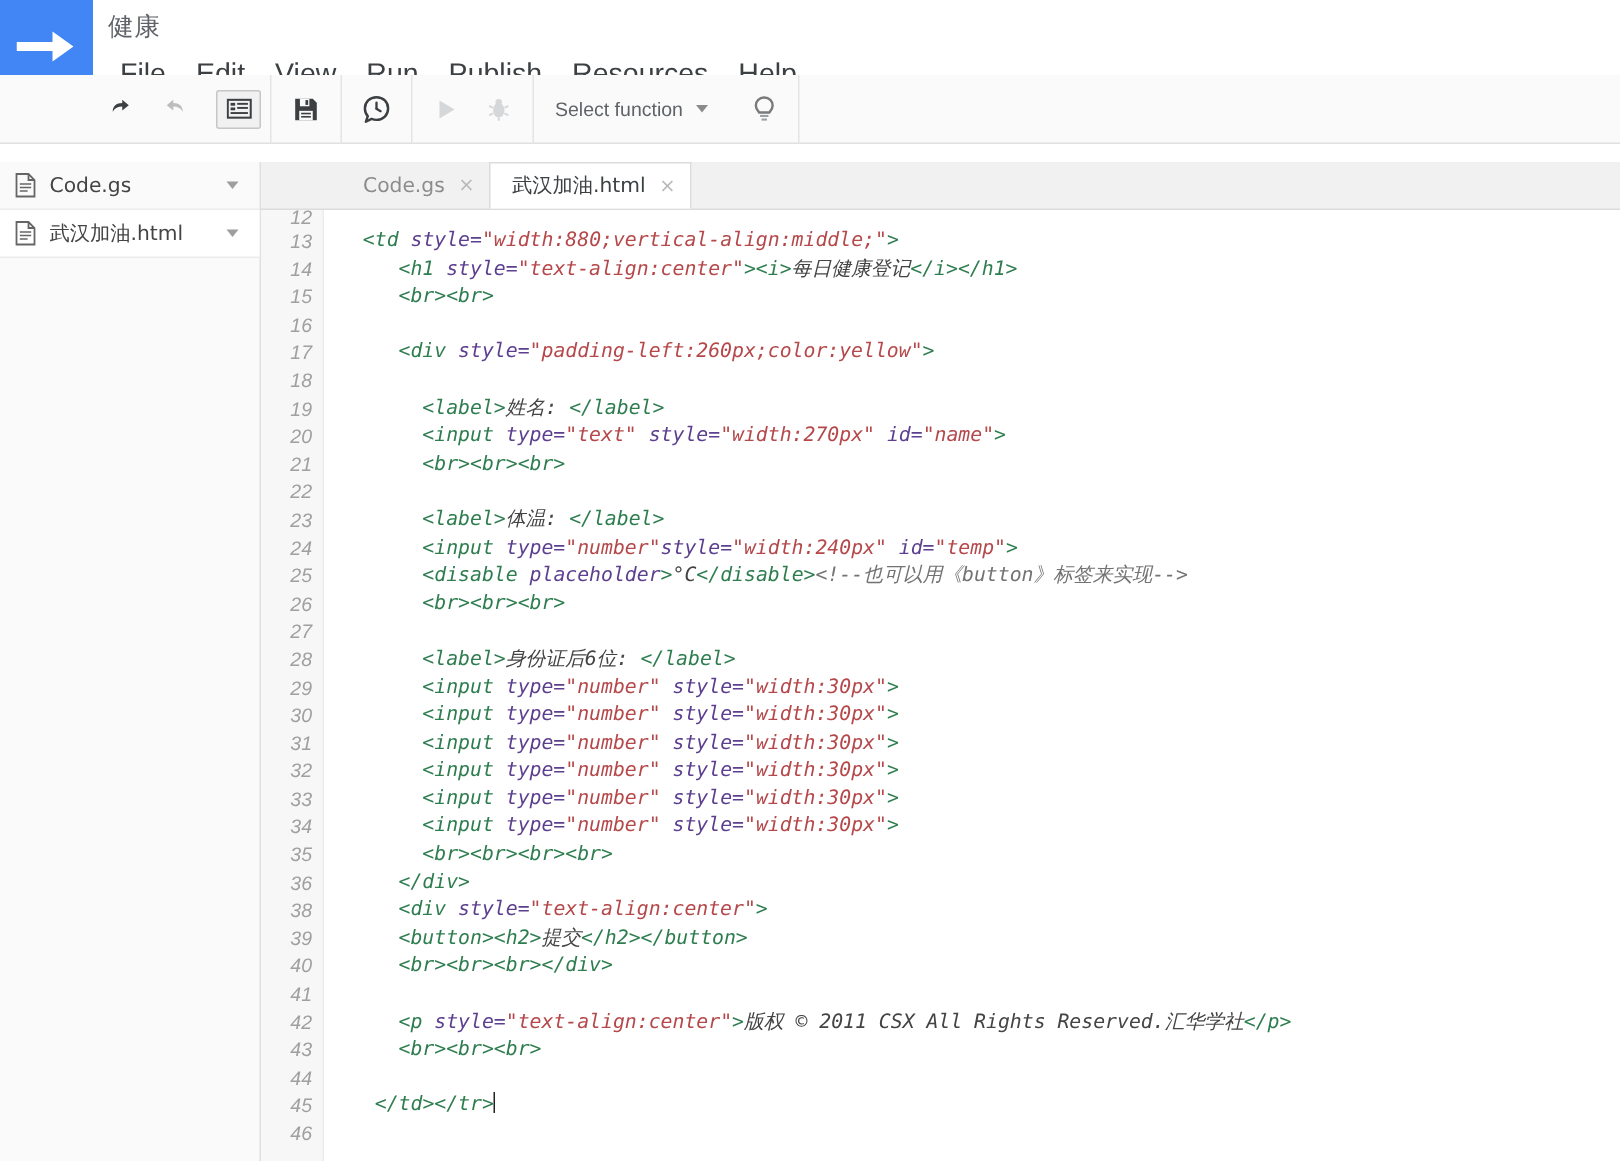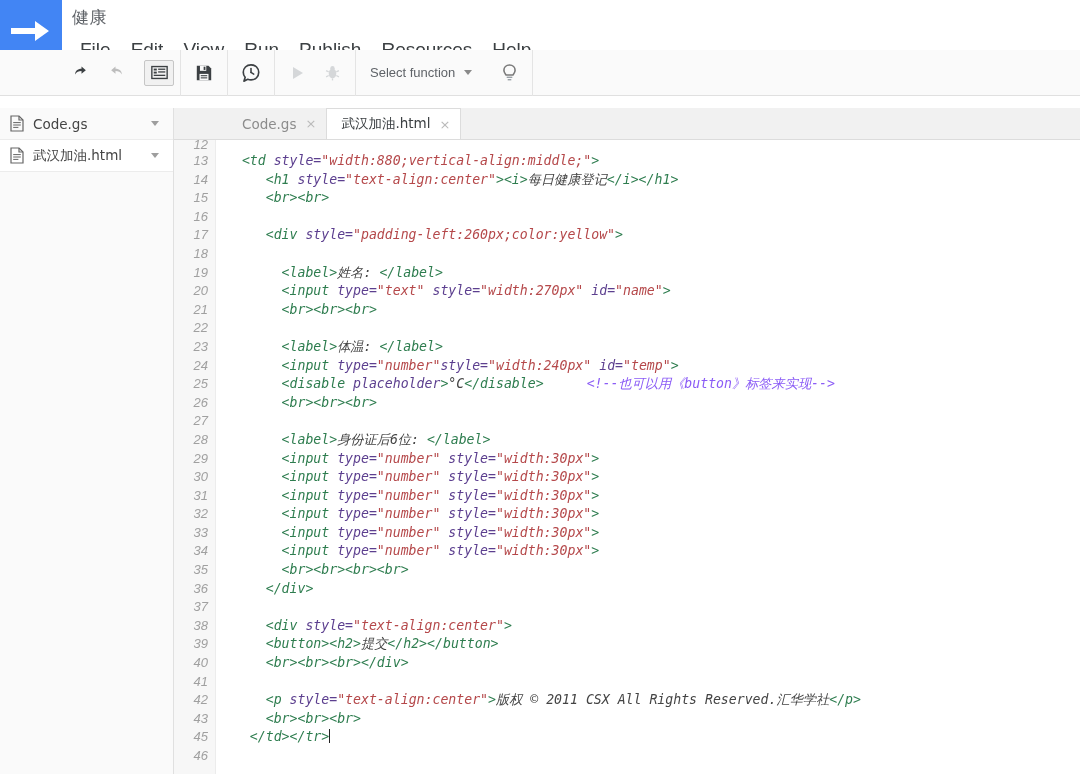--- a/index.html
+++ b/index.html
@@ -206,21 +206,21 @@
   }
   .src {
     position: absolute; left: 52px; top: 0;
     white-space: pre;
   }
   
   .t-tag   { color: #2e7d4f; }
   .t-attr  { color: #5c3f8f; }
   .t-str   { color: #b5484a; }
   .t-txt   { color: #444444; }
-  .t-com   { color: #8b5cf6; margin-left: 43px; }
+  .t-com   { color: #737373; }
   .t-plain { color: #333333; }
   .caret-bar {
     display: inline-block;
     width: 1px; height: 14px;
     background: #222;
     vertical-align: -2px;
   }
 </style>
 </head>
 <body>
@@ -414,25 +414,25 @@
         <div class="code-line"><span class="ln">27</span><span class="src"></span></div>
         <div class="code-line"><span class="ln">28</span><span class="src"><span class="t-plain">       </span><span class="t-tag">&lt;label&gt;</span><span class="t-txt">身份证后6位: </span><span class="t-tag">&lt;/label&gt;</span></span></div>
         <div class="code-line"><span class="ln">29</span><span class="src"><span class="t-plain">       </span><span class="t-tag">&lt;input </span><span class="t-attr">type=</span><span class="t-str">"number"</span><span class="t-plain"> </span><span class="t-attr">style=</span><span class="t-str">"width:30px"</span><span class="t-tag">&gt;</span></span></div>
         <div class="code-line"><span class="ln">30</span><span class="src"><span class="t-plain">       </span><span class="t-tag">&lt;input </span><span class="t-attr">type=</span><span class="t-str">"number"</span><span class="t-plain"> </span><span class="t-attr">style=</span><span class="t-str">"width:30px"</span><span class="t-tag">&gt;</span></span></div>
         <div class="code-line"><span class="ln">31</span><span class="src"><span class="t-plain">       </span><span class="t-tag">&lt;input </span><span class="t-attr">type=</span><span class="t-str">"number"</span><span class="t-plain"> </span><span class="t-attr">style=</span><span class="t-str">"width:30px"</span><span class="t-tag">&gt;</span></span></div>
         <div class="code-line"><span class="ln">32</span><span class="src"><span class="t-plain">       </span><span class="t-tag">&lt;input </span><span class="t-attr">type=</span><span class="t-str">"number"</span><span class="t-plain"> </span><span class="t-attr">style=</span><span class="t-str">"width:30px"</span><span class="t-tag">&gt;</span></span></div>
         <div class="code-line"><span class="ln">33</span><span class="src"><span class="t-plain">       </span><span class="t-tag">&lt;input </span><span class="t-attr">type=</span><span class="t-str">"number"</span><span class="t-plain"> </span><span class="t-attr">style=</span><span class="t-str">"width:30px"</span><span class="t-tag">&gt;</span></span></div>
         <div class="code-line"><span class="ln">34</span><span class="src"><span class="t-plain">       </span><span class="t-tag">&lt;input </span><span class="t-attr">type=</span><span class="t-str">"number"</span><span class="t-plain"> </span><span class="t-attr">style=</span><span class="t-str">"width:30px"</span><span class="t-tag">&gt;</span></span></div>
         <div class="code-line"><span class="ln">35</span><span class="src"><span class="t-plain">       </span><span class="t-tag">&lt;br&gt;&lt;br&gt;&lt;br&gt;&lt;br&gt;</span></span></div>
         <div class="code-line"><span class="ln">36</span><span class="src"><span class="t-plain">     </span><span class="t-tag">&lt;/div&gt;</span></span></div>
-        <div class="code-line"><span class="ln">37</span><span class="src"></span></div>
         <div class="code-line"><span class="ln">38</span><span class="src"><span class="t-plain">     </span><span class="t-tag">&lt;div </span><span class="t-attr">style=</span><span class="t-str">"text-align:center"</span><span class="t-tag">&gt;</span></span></div>
         <div class="code-line"><span class="ln">39</span><span class="src"><span class="t-plain">     </span><span class="t-tag">&lt;button&gt;&lt;h2&gt;</span><span class="t-txt">提交</span><span class="t-tag">&lt;/h2&gt;&lt;/button&gt;</span></span></div>
         <div class="code-line"><span class="ln">40</span><span class="src"><span class="t-plain">     </span><span class="t-tag">&lt;br&gt;&lt;br&gt;&lt;br&gt;&lt;/div&gt;</span></span></div>
         <div class="code-line"><span class="ln">41</span><span class="src"></span></div>
         <div class="code-line"><span class="ln">42</span><span class="src"><span class="t-plain">     </span><span class="t-tag">&lt;p </span><span class="t-attr">style=</span><span class="t-str">"text-align:center"</span><span class="t-tag">&gt;</span><span class="t-txt">版权 © 2011 CSX All Rights Reserved.汇华学社</span><span class="t-tag">&lt;/p&gt;</span></span></div>
         <div class="code-line"><span class="ln">43</span><span class="src"><span class="t-plain">     </span><span class="t-tag">&lt;br&gt;&lt;br&gt;&lt;br&gt;</span></span></div>
+        <div class="code-line"><span class="ln">44</span><span class="src"></span></div>
         <div class="code-line"><span class="ln">45</span><span class="src"><span class="t-plain">   </span><span class="t-tag">&lt;/td&gt;&lt;/tr&gt;</span><span class="caret-bar"></span></span></div>
         <div class="code-line"><span class="ln">46</span><span class="src"></span></div>
       </div>
   </div>
 
 </div>
 
 </body></html>

